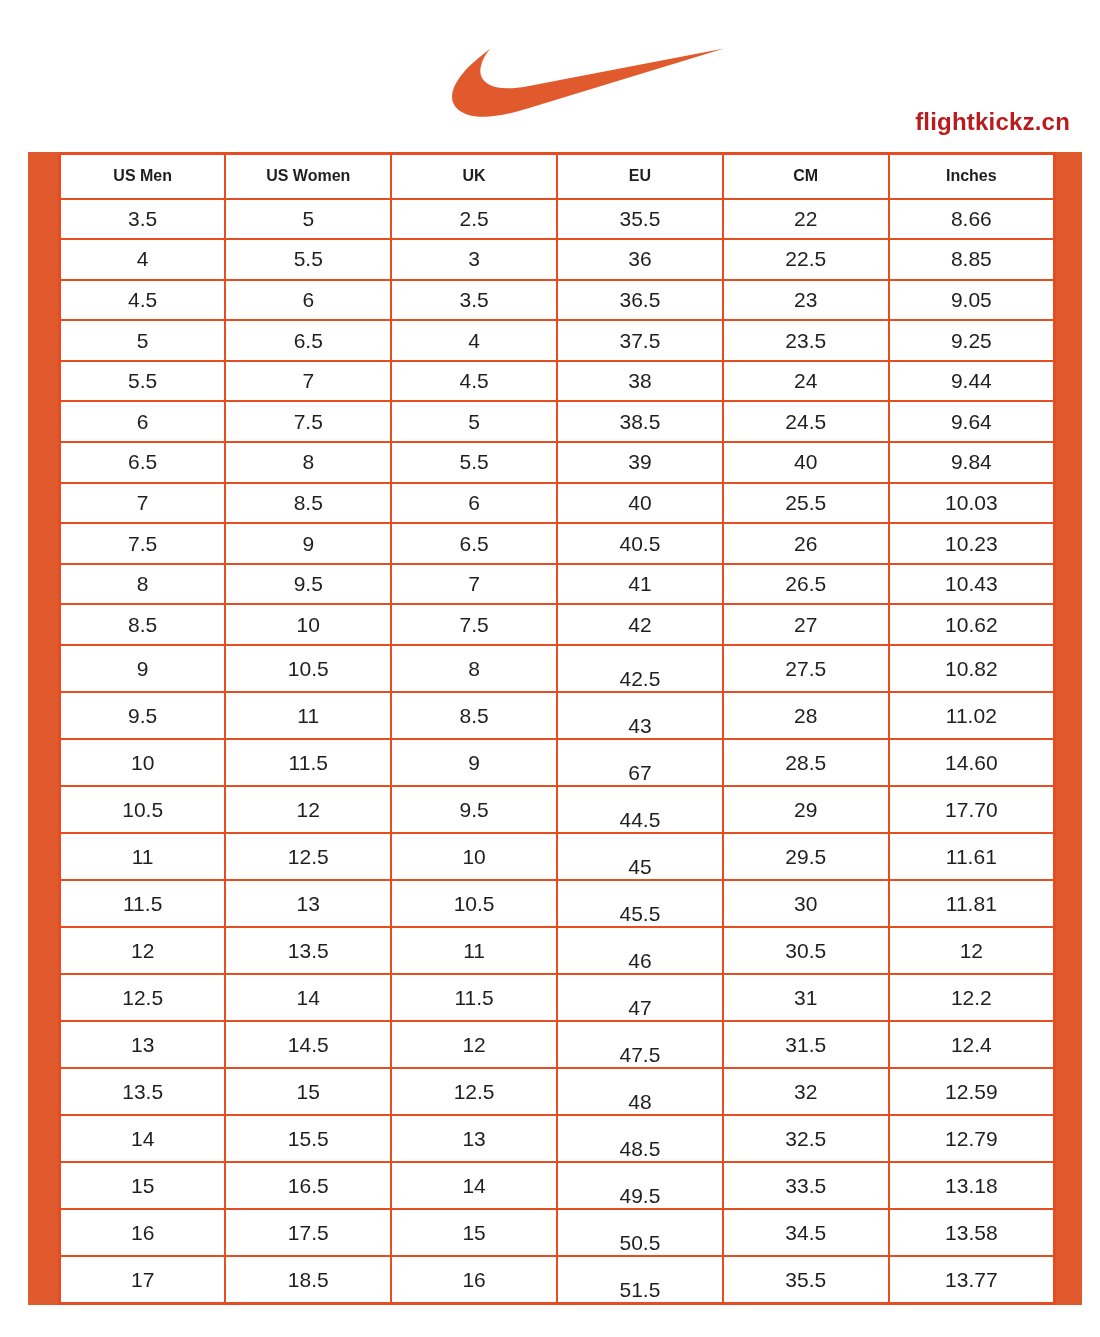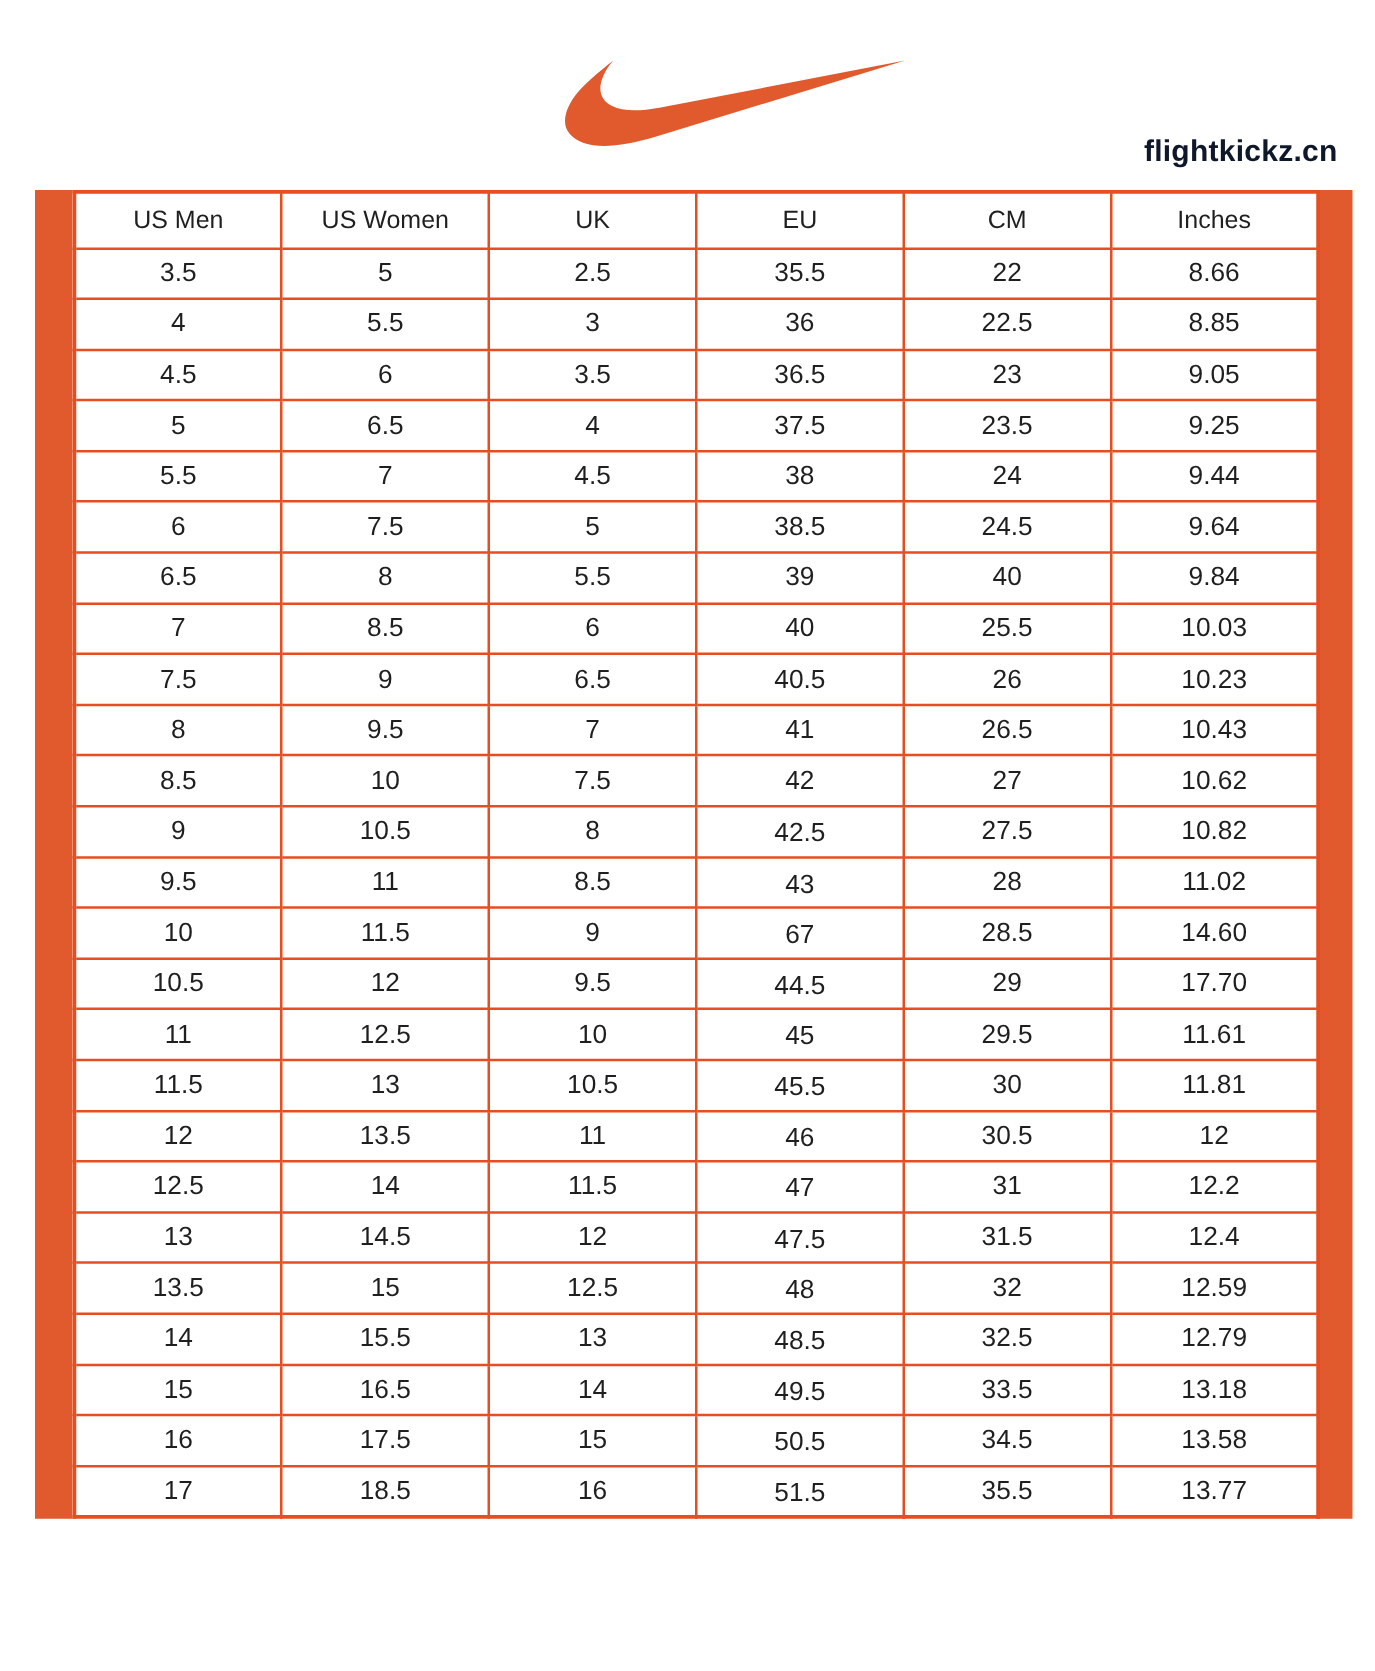--- a/index.html
+++ b/index.html
@@ -35,21 +35,21 @@
     height: 92px;
   }
   .logo svg { display: block; width: 100%; height: 100%; }
   .watermark {
     position: absolute;
     right: 30px;
     top: 108px;
     font-size: 24px;
     font-weight: 600;
     letter-spacing: 0.2px;
-    color: #0f172a;
+    color: #b91c1c;
   }
   .chart-block {
     display: flex;
     margin-left: 28px;
     width: 1054px;
     align-items: stretch;
   }
   .side-bar {
     background: var(--accent);
     flex: 0 0 auto;
@@ -69,27 +69,27 @@
     text-align: center;
     vertical-align: middle;
     font-size: 21px;
     font-weight: 400;
     color: var(--text);
     padding: 0;
     overflow: hidden;
   }
   .size-table th {
     height: 45px;
-    font-size: 20px;
-    font-weight: 400;
+    font-size: 16px;
+    font-weight: 700;
   }
   .size-table td { height: 40.6px; }
   .size-table td.raised {
     vertical-align: top;
-    padding-top: 9px;
+    padding-top: 21px;
   }
 </style>
 </head>
 <body>
 
 <div class="page">
 
   <div class="header">
     <div class="logo">
       <svg viewBox="0 5.05 24 11.3" preserveAspectRatio="none" xmlns="http://www.w3.org/2000/svg">

